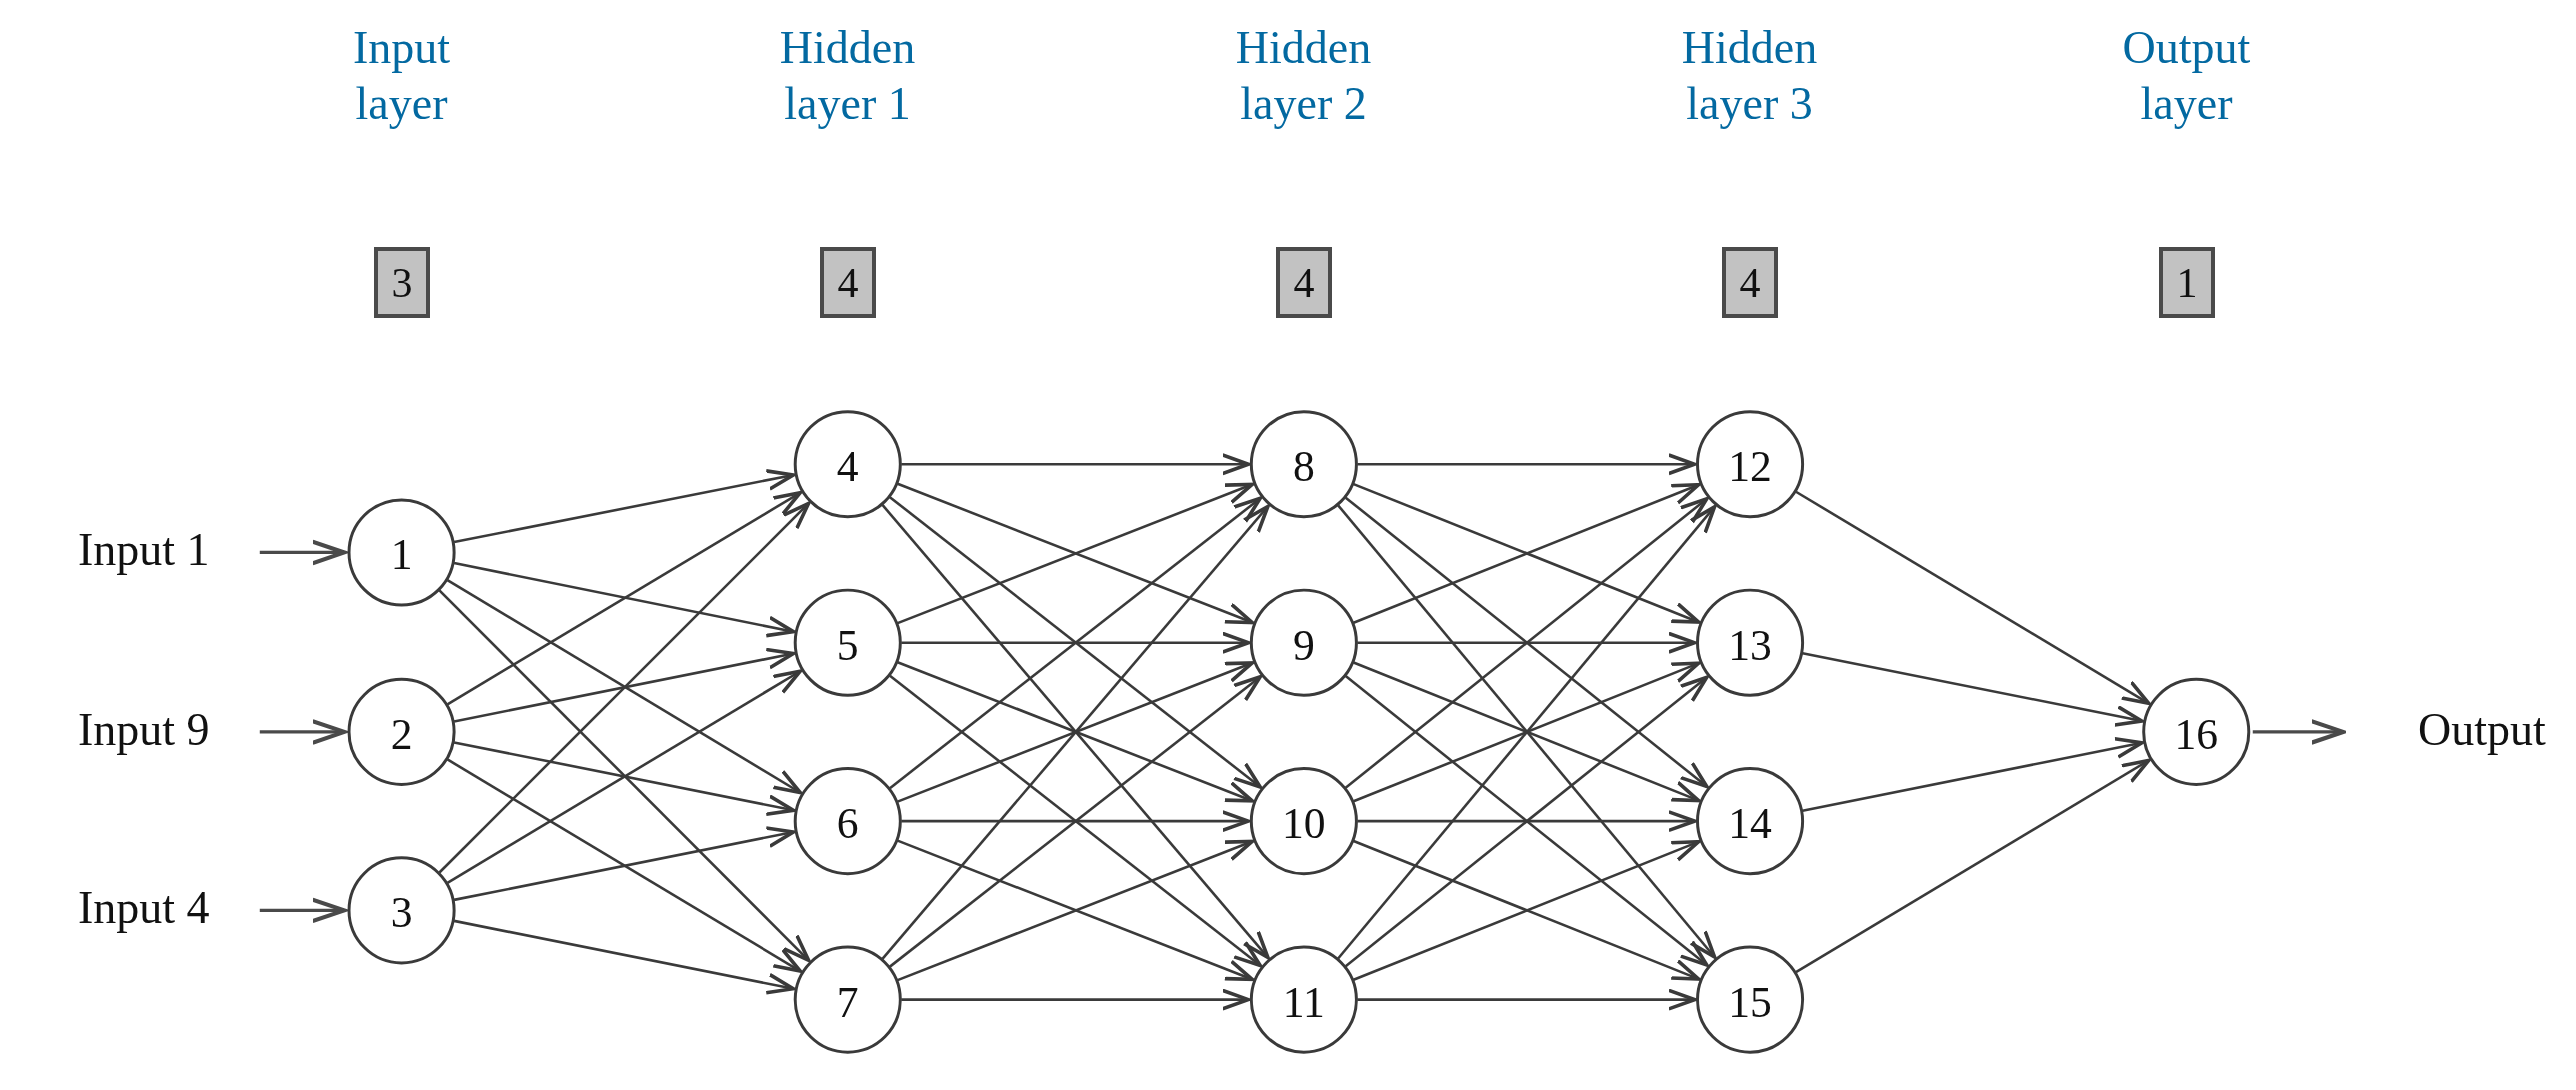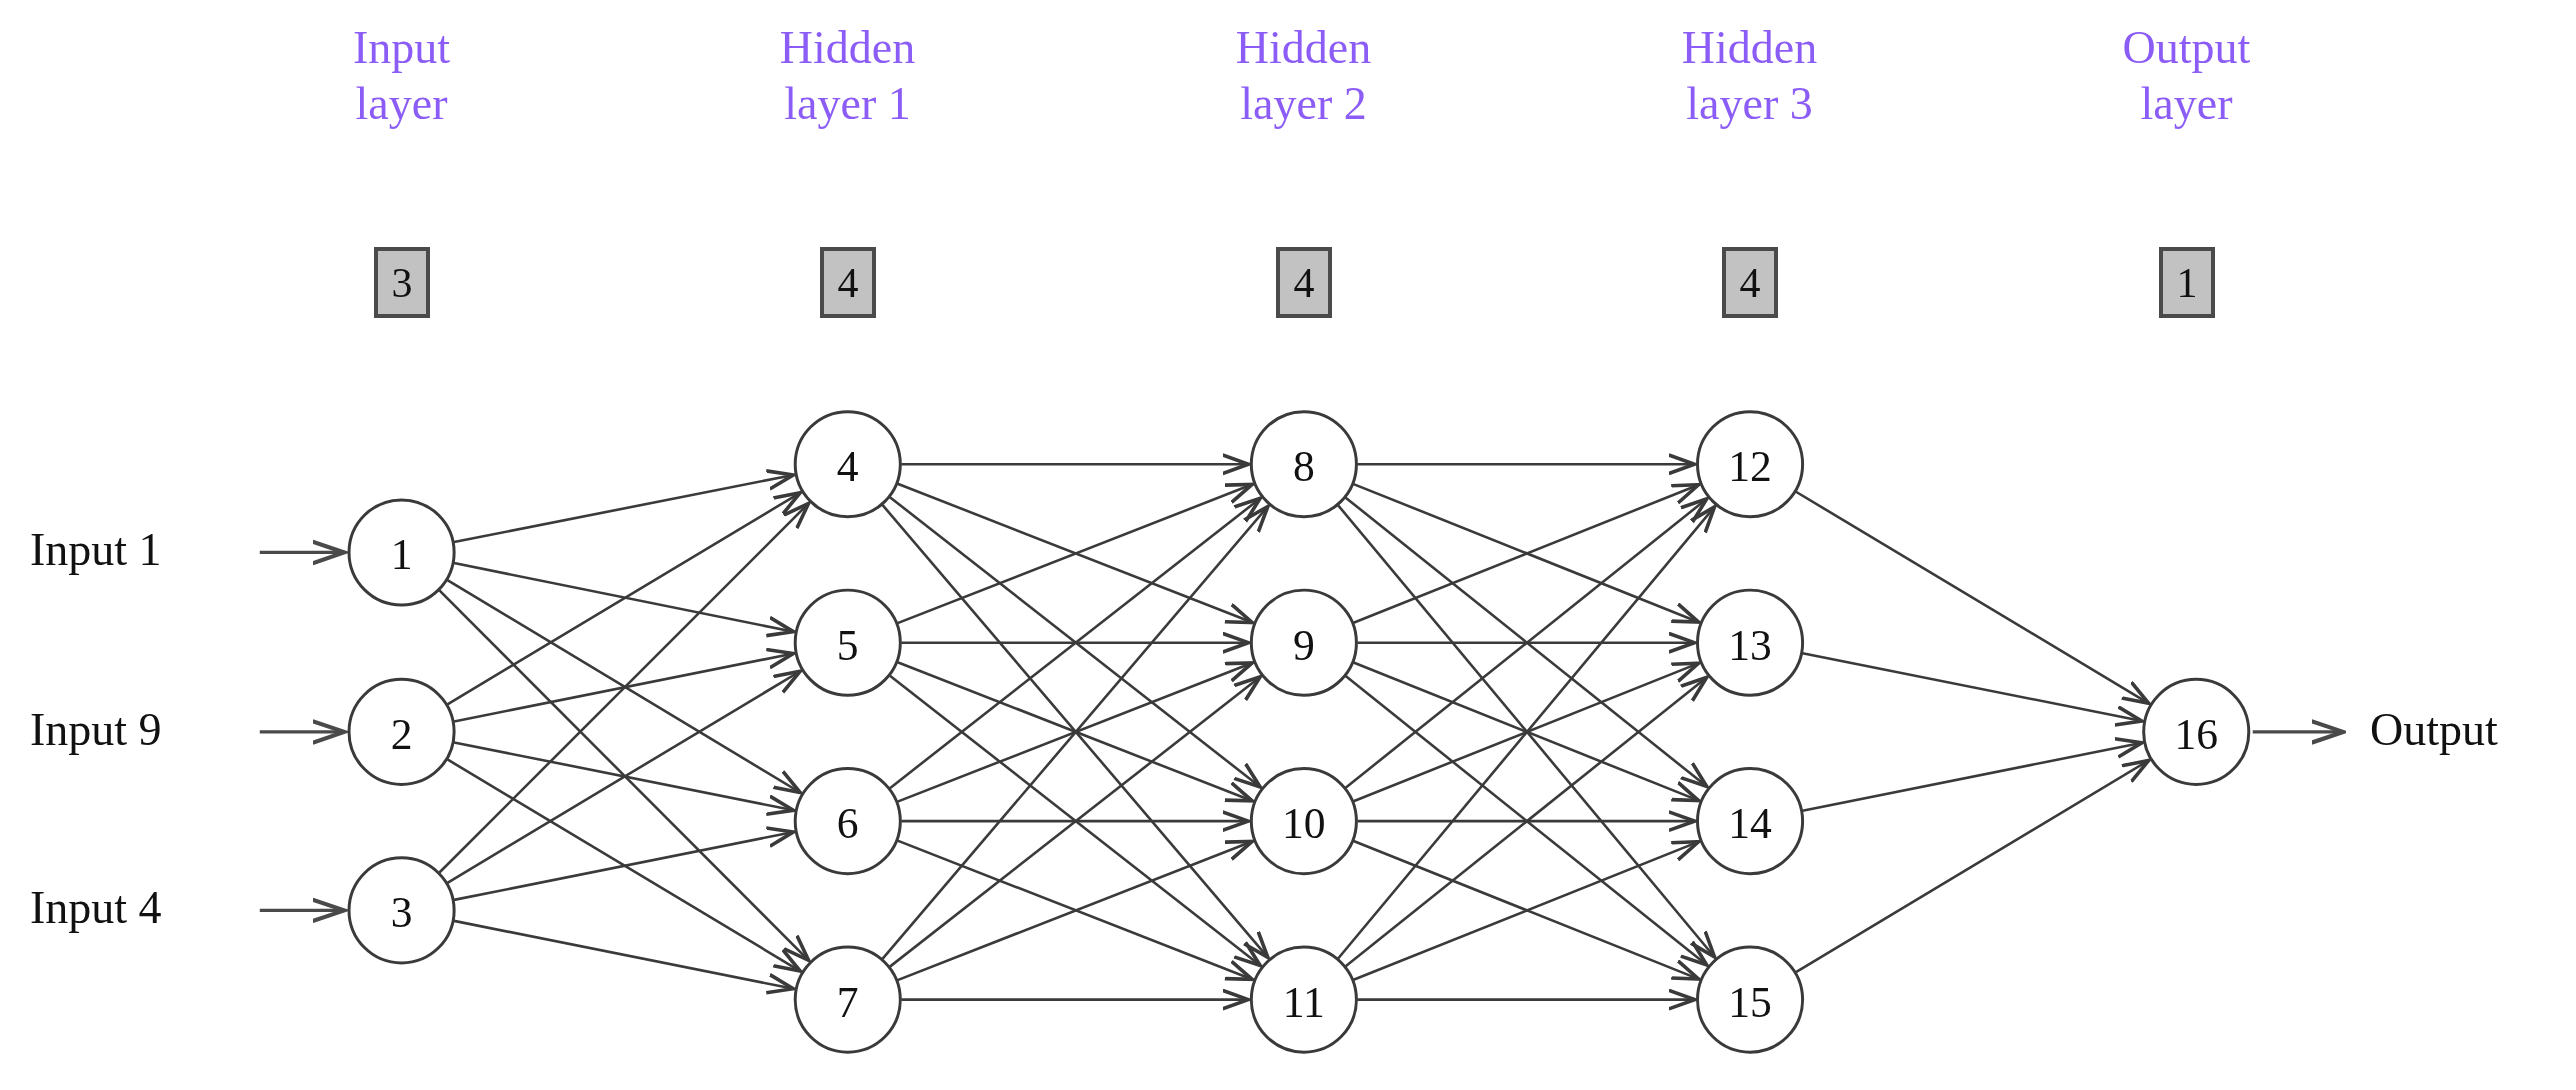--- a/index.html
+++ b/index.html
@@ -25,21 +25,21 @@
     left: 0;
     top: 0;
     width: 2576px;
     height: 1091px;
   }
   .layer-header {
     position: absolute;
     text-align: center;
     font-size: 46px;
     line-height: 56px;
-    color: #8b5cf6;
+    color: #0369a1;
     white-space: pre-line;
     width: 337px;
     font-family: "Liberation Serif", "DejaVu Serif", serif;
   }
   .count-box {
     position: absolute;
     width: 56px;
     height: 71px;
     background: #c2c2c2;
     border: 4px solid #4a4a4a;
@@ -52,20 +52,21 @@
     color: #111111;
     font-family: "Liberation Serif", "DejaVu Serif", serif;
   }
   .io-label {
     position: absolute;
     font-size: 46px;
     line-height: 46px;
     color: #111111;
     white-space: nowrap;
     font-family: "Liberation Serif", "DejaVu Serif", serif;
+    margin-left: 48px;
   }
   .node-label {
     font-size: 44px;
     fill: #111111;
     font-family: "Liberation Serif", "DejaVu Serif", serif;
     text-anchor: middle;
     dominant-baseline: central;
   }
   .node-circle {
     fill: #ffffff;

